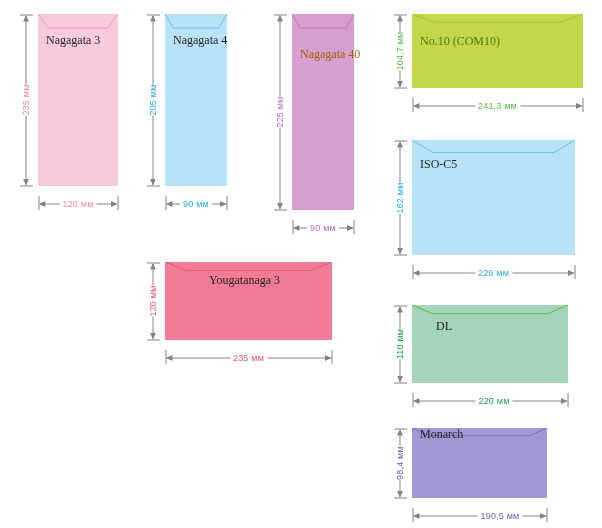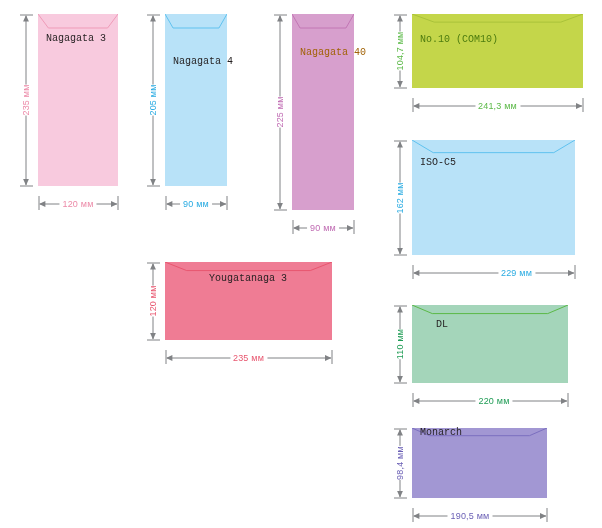--- a/index.html
+++ b/index.html
@@ -18,24 +18,24 @@
   }
   
   .envelope {
     position: absolute;
   }
   .env-svg { display: block; width: 100%; height: 100%; }
   .env-label {
     position: absolute;
     left: 8px;
     color: #231f20;
-    font-size: 10px;
+    font-size: 12px;
     line-height: 1;
     white-space: nowrap;
-    font-family: Liberation Mono, monospace;
+    font-family: Liberation Serif, serif;
   }
   
   .dim {
     position: absolute;
   }
   .dim svg { display: block; overflow: visible; }
   .dim-text {
     position: absolute;
     font-size: 9px;
     font-family: "Liberation Sans", sans-serif;
@@ -95,21 +95,21 @@
         <line x1="8" y1="2" x2="8" y2="171" stroke="#808285" stroke-width="1" marker-start="url(#av-nagagata-3-start)" marker-end="url(#av-nagagata-3-end)"></line>
       </svg>
     </div>
     <div class="dim-text vert" style="left: 26px; top: 100px; color: rgb(236, 138, 168); transform: translate(-50%, -50%) rotate(-90deg);">235 мм</div>
     <div class="envelope" style="left: 165px; top: 14px; width: 62px; height: 172px;">
       <svg class="env-svg" viewBox="0 0 62 172" preserveAspectRatio="none">
         <rect x="0" y="0" width="62" height="172" fill="#b8e2f8"></rect>
         <path d="M 0 0 L 8.06 14 L 53.94 14 L 62 0" fill="none" stroke="#60c2ef" stroke-width="1"></path>
       </svg>
     </div>
-    <div class="env-label" style="left: 173px; top: 34px; color: rgb(35, 31, 32); margin-top: 23px;">Nagagata 4</div>
+    <div class="env-label" style="left: 173px; top: 34px; color: rgb(35, 31, 32);">Nagagata 4</div>
     <div class="dim" style="left: 165px; top: 196px;">
       <svg width="64" height="16">
         <defs>
           <marker id="ah-nagagata-4-start" markerWidth="7" markerHeight="7" refX="1" refY="3.5" orient="auto" markerUnits="userSpaceOnUse">
             <polygon points="6.4,0.6 0,3.5 6.4,6.4" fill="#808285"></polygon>
           </marker>
           <marker id="ah-nagagata-4-end" markerWidth="7" markerHeight="7" refX="6" refY="3.5" orient="auto" markerUnits="userSpaceOnUse">
             <polygon points="0,0.6 6.4,3.5 0,6.4" fill="#808285"></polygon>
           </marker>
         </defs>
@@ -267,21 +267,21 @@
           </marker>
           <marker id="ah-iso-c5-end" markerWidth="7" markerHeight="7" refX="6" refY="3.5" orient="auto" markerUnits="userSpaceOnUse">
             <polygon points="0,0.6 6.4,3.5 0,6.4" fill="#808285"></polygon>
           </marker>
         </defs>
         <line x1="1" y1="0" x2="1" y2="14" stroke="#808285" stroke-width="1"></line>
         <line x1="163" y1="0" x2="163" y2="14" stroke="#808285" stroke-width="1"></line>
         <line x1="2" y1="8" x2="162" y2="8" stroke="#808285" stroke-width="1" marker-start="url(#ah-iso-c5-start)" marker-end="url(#ah-iso-c5-end)"></line>
       </svg>
     </div>
-    <div class="dim-text horiz" style="left: 493.5px; top: 273px; color: rgb(41, 171, 226); margin-left: 23px;">229 мм</div>
+    <div class="dim-text horiz" style="left: 493.5px; top: 273px; color: rgb(41, 171, 226);">229 мм</div>
     <div class="dim" style="left: 392px; top: 140px;">
       <svg width="16" height="117">
         <defs>
           <marker id="av-iso-c5-start" markerWidth="7" markerHeight="7" refX="1" refY="3.5" orient="auto" markerUnits="userSpaceOnUse">
             <polygon points="6.4,0.6 0,3.5 6.4,6.4" fill="#808285"></polygon>
           </marker>
           <marker id="av-iso-c5-end" markerWidth="7" markerHeight="7" refX="6" refY="3.5" orient="auto" markerUnits="userSpaceOnUse">
             <polygon points="0,0.6 6.4,3.5 0,6.4" fill="#808285"></polygon>
           </marker>
         </defs>
@@ -345,21 +345,21 @@
           </marker>
           <marker id="ah-monarch-end" markerWidth="7" markerHeight="7" refX="6" refY="3.5" orient="auto" markerUnits="userSpaceOnUse">
             <polygon points="0,0.6 6.4,3.5 0,6.4" fill="#808285"></polygon>
           </marker>
         </defs>
         <line x1="1" y1="0" x2="1" y2="14" stroke="#808285" stroke-width="1"></line>
         <line x1="135" y1="0" x2="135" y2="14" stroke="#808285" stroke-width="1"></line>
         <line x1="2" y1="8" x2="134" y2="8" stroke="#808285" stroke-width="1" marker-start="url(#ah-monarch-start)" marker-end="url(#ah-monarch-end)"></line>
       </svg>
     </div>
-    <div class="dim-text horiz" style="left: 470px; top: 516px; color: rgb(106, 95, 181);">190,5 мм</div>
+    <div class="dim-text horiz" style="left: 500px; top: 516px; color: rgb(106, 95, 181);">190,5 мм</div>
     <div class="dim" style="left: 392px; top: 428px;">
       <svg width="16" height="72">
         <defs>
           <marker id="av-monarch-start" markerWidth="7" markerHeight="7" refX="1" refY="3.5" orient="auto" markerUnits="userSpaceOnUse">
             <polygon points="6.4,0.6 0,3.5 6.4,6.4" fill="#808285"></polygon>
           </marker>
           <marker id="av-monarch-end" markerWidth="7" markerHeight="7" refX="6" refY="3.5" orient="auto" markerUnits="userSpaceOnUse">
             <polygon points="0,0.6 6.4,3.5 0,6.4" fill="#808285"></polygon>
           </marker>
         </defs>

